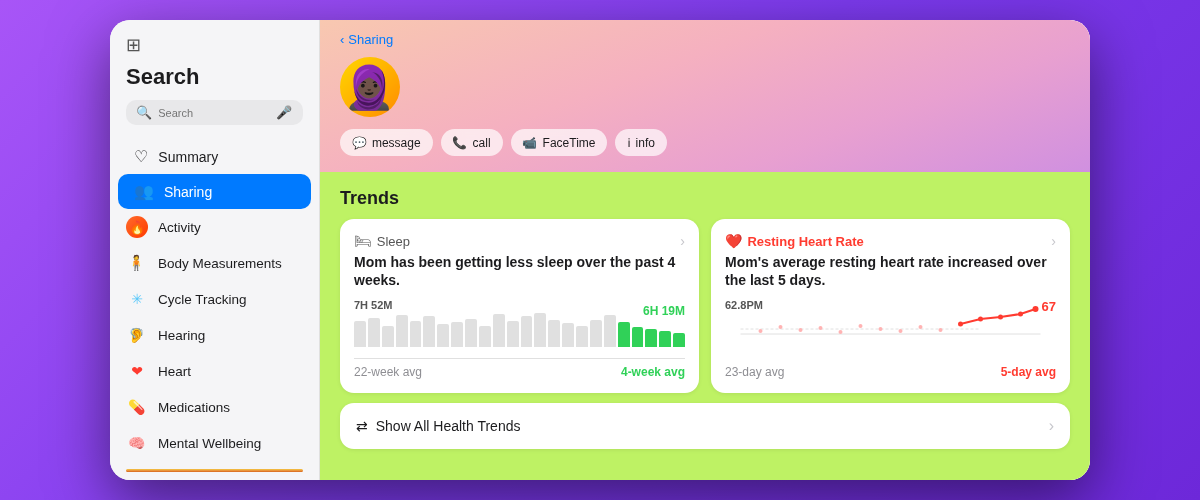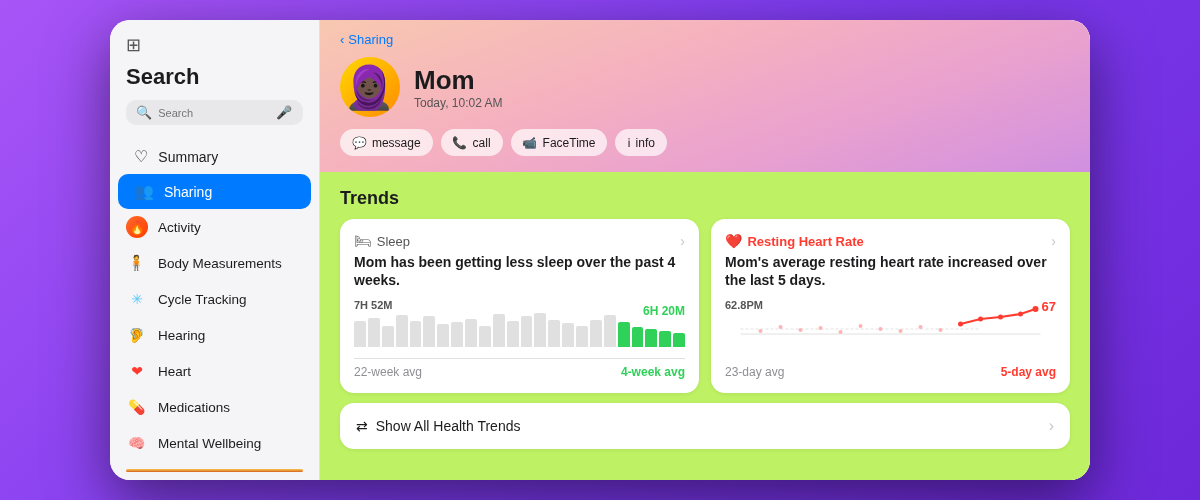--- a/index.html
+++ b/index.html
@@ -416,24 +416,20 @@
   <div class="main-content">
 
     <div class="main-header">
       <div class="back-link">
         <span>‹</span>
         <span>Sharing</span>
       </div>
       <div class="profile-row">
         <div class="avatar">
           <span style="font-size:42px;">🧕🏿</span>
-        </div>
-        <div class="profile-info">
-          <div class="profile-name">Mom</div>
-          <div class="profile-time">Today, 10:02 AM</div>
         </div>
       </div>
       <div class="action-buttons">
         <button class="action-btn">
           <span class="action-btn-icon">💬</span>
           <span>message</span>
         </button>
         <button class="action-btn">
           <span class="action-btn-icon">📞</span>
           <span>call</span>
@@ -458,21 +454,21 @@
           <div class="trend-card-header">
             <div class="trend-label">
               <span class="trend-label-icon">🛏</span>
               <span>Sleep</span>
             </div>
             <span class="trend-chevron">›</span>
           </div>
           <div class="trend-description">Mom has been getting less sleep over the past 4 weeks.</div>
           <div class="chart-area">
             <span class="chart-avg-label">7H 52M</span>
-            <span class="chart-highlight-label">6H 20M</span>
+            <span class="chart-highlight-label">6H 19M</span>
             <div class="chart-bars">
               <div class="chart-bar gray" style="height:55%"></div>
               <div class="chart-bar gray" style="height:62%"></div>
               <div class="chart-bar gray" style="height:45%"></div>
               <div class="chart-bar gray" style="height:68%"></div>
               <div class="chart-bar gray" style="height:55%"></div>
               <div class="chart-bar gray" style="height:65%"></div>
               <div class="chart-bar gray" style="height:48%"></div>
               <div class="chart-bar gray" style="height:52%"></div>
               <div class="chart-bar gray" style="height:60%"></div>

